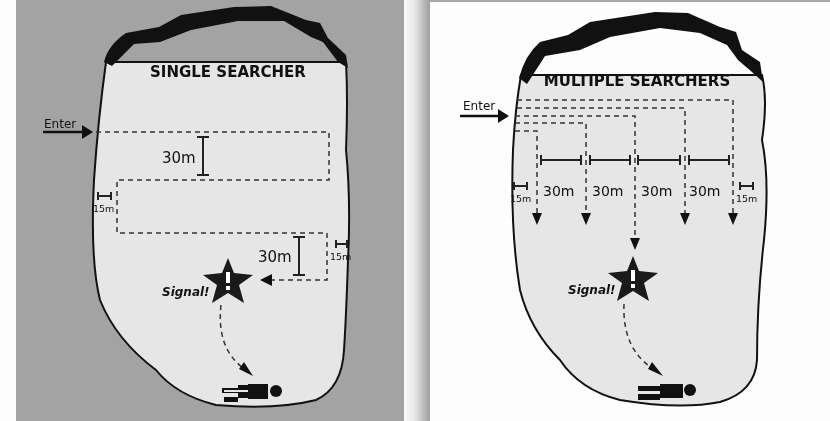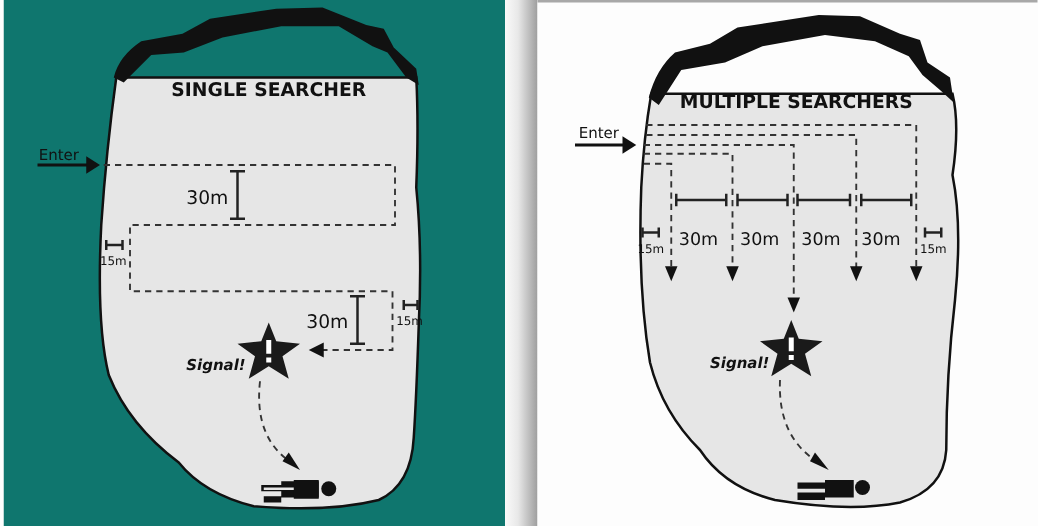--- a/index.html
+++ b/index.html
@@ -2,21 +2,21 @@
 <html><head>
   <meta charset="utf-8">
   <style>
     html, body { margin: 0; padding: 0; }
     body {
       width: 830px; height: 421px; overflow: hidden; position: relative;
       background: #fdfdfd;
       font-family: "Liberation Sans", "DejaVu Sans", sans-serif;
     }
     .panel { position: absolute; top: 0; height: 421px; }
-    #panel-left { left: 3px; width: 410px; background: #0f766e; }
+    #panel-left { left: 16px; width: 410px; background: #a3a3a3; }
     #panel-divider {
       position: absolute; left: 404px; top: 0; width: 26px; height: 421px;
       background: linear-gradient(to right, #fafafa 0%, #e8e8e8 40%, #9e9e9e 100%);
     }
     #panel-right { left: 430px; width: 456px; background: #fdfdfd; border-top: 2px solid #a8a8a8; box-sizing: border-box; }
     svg { position: absolute; left: 0; top: 0; }
     .title { font-family: "DejaVu Sans", sans-serif; font-weight: bold; fill: #111; }
     .lbl { font-family: "DejaVu Sans", sans-serif; fill: #111; }
     .dash { fill: none; stroke: #333; stroke-width: 1.5; stroke-dasharray: 5 4; }
     .ruler { stroke: #222; stroke-width: 2; fill: none; }

